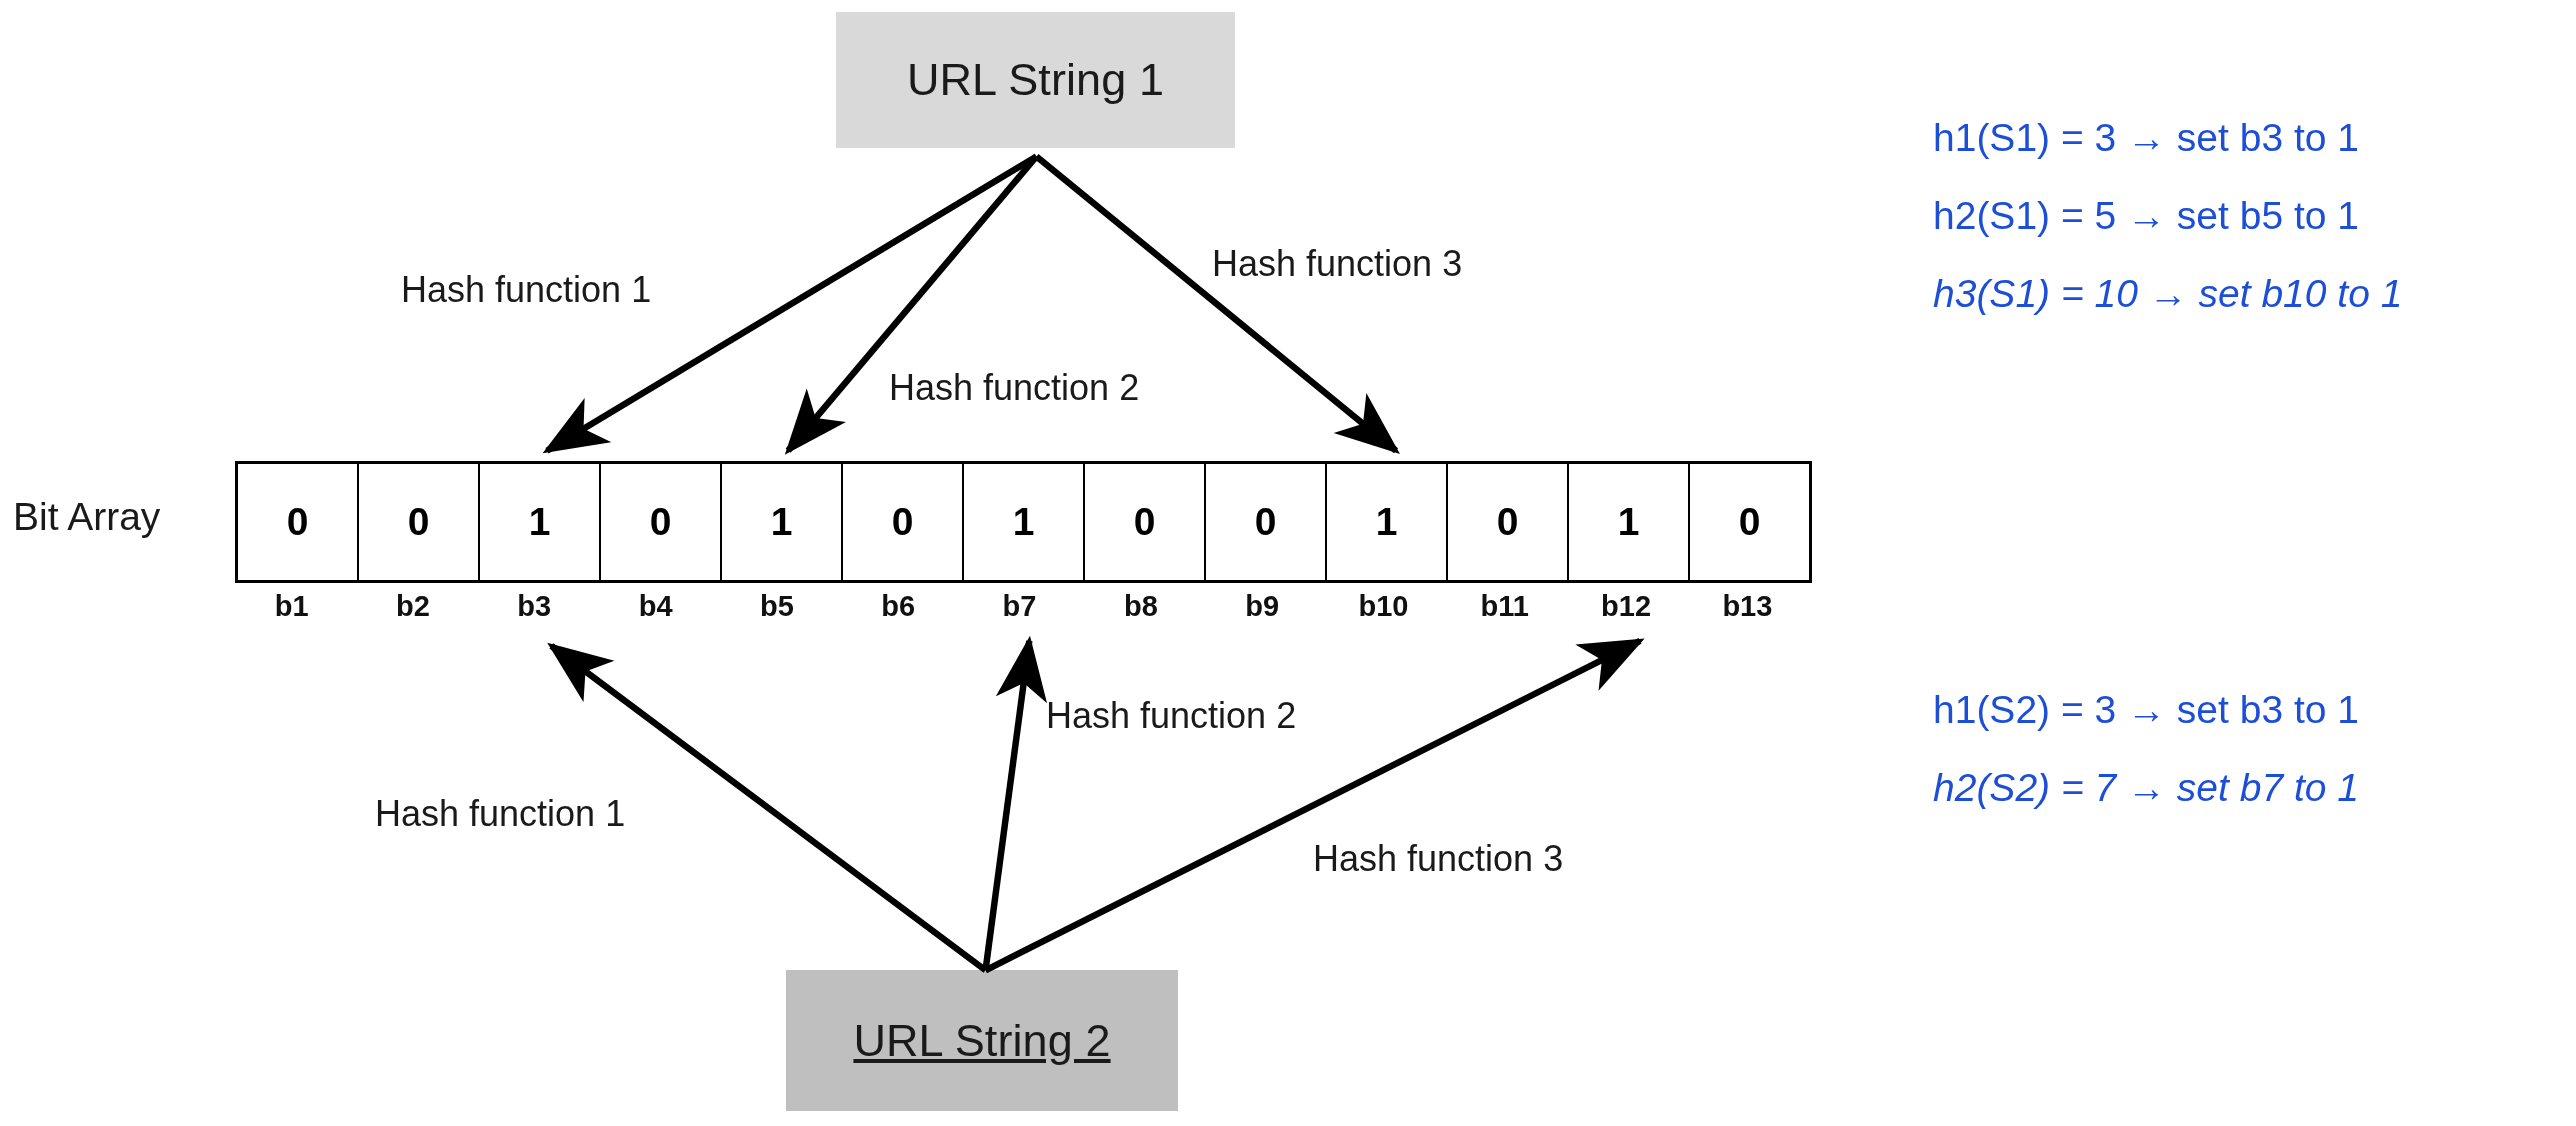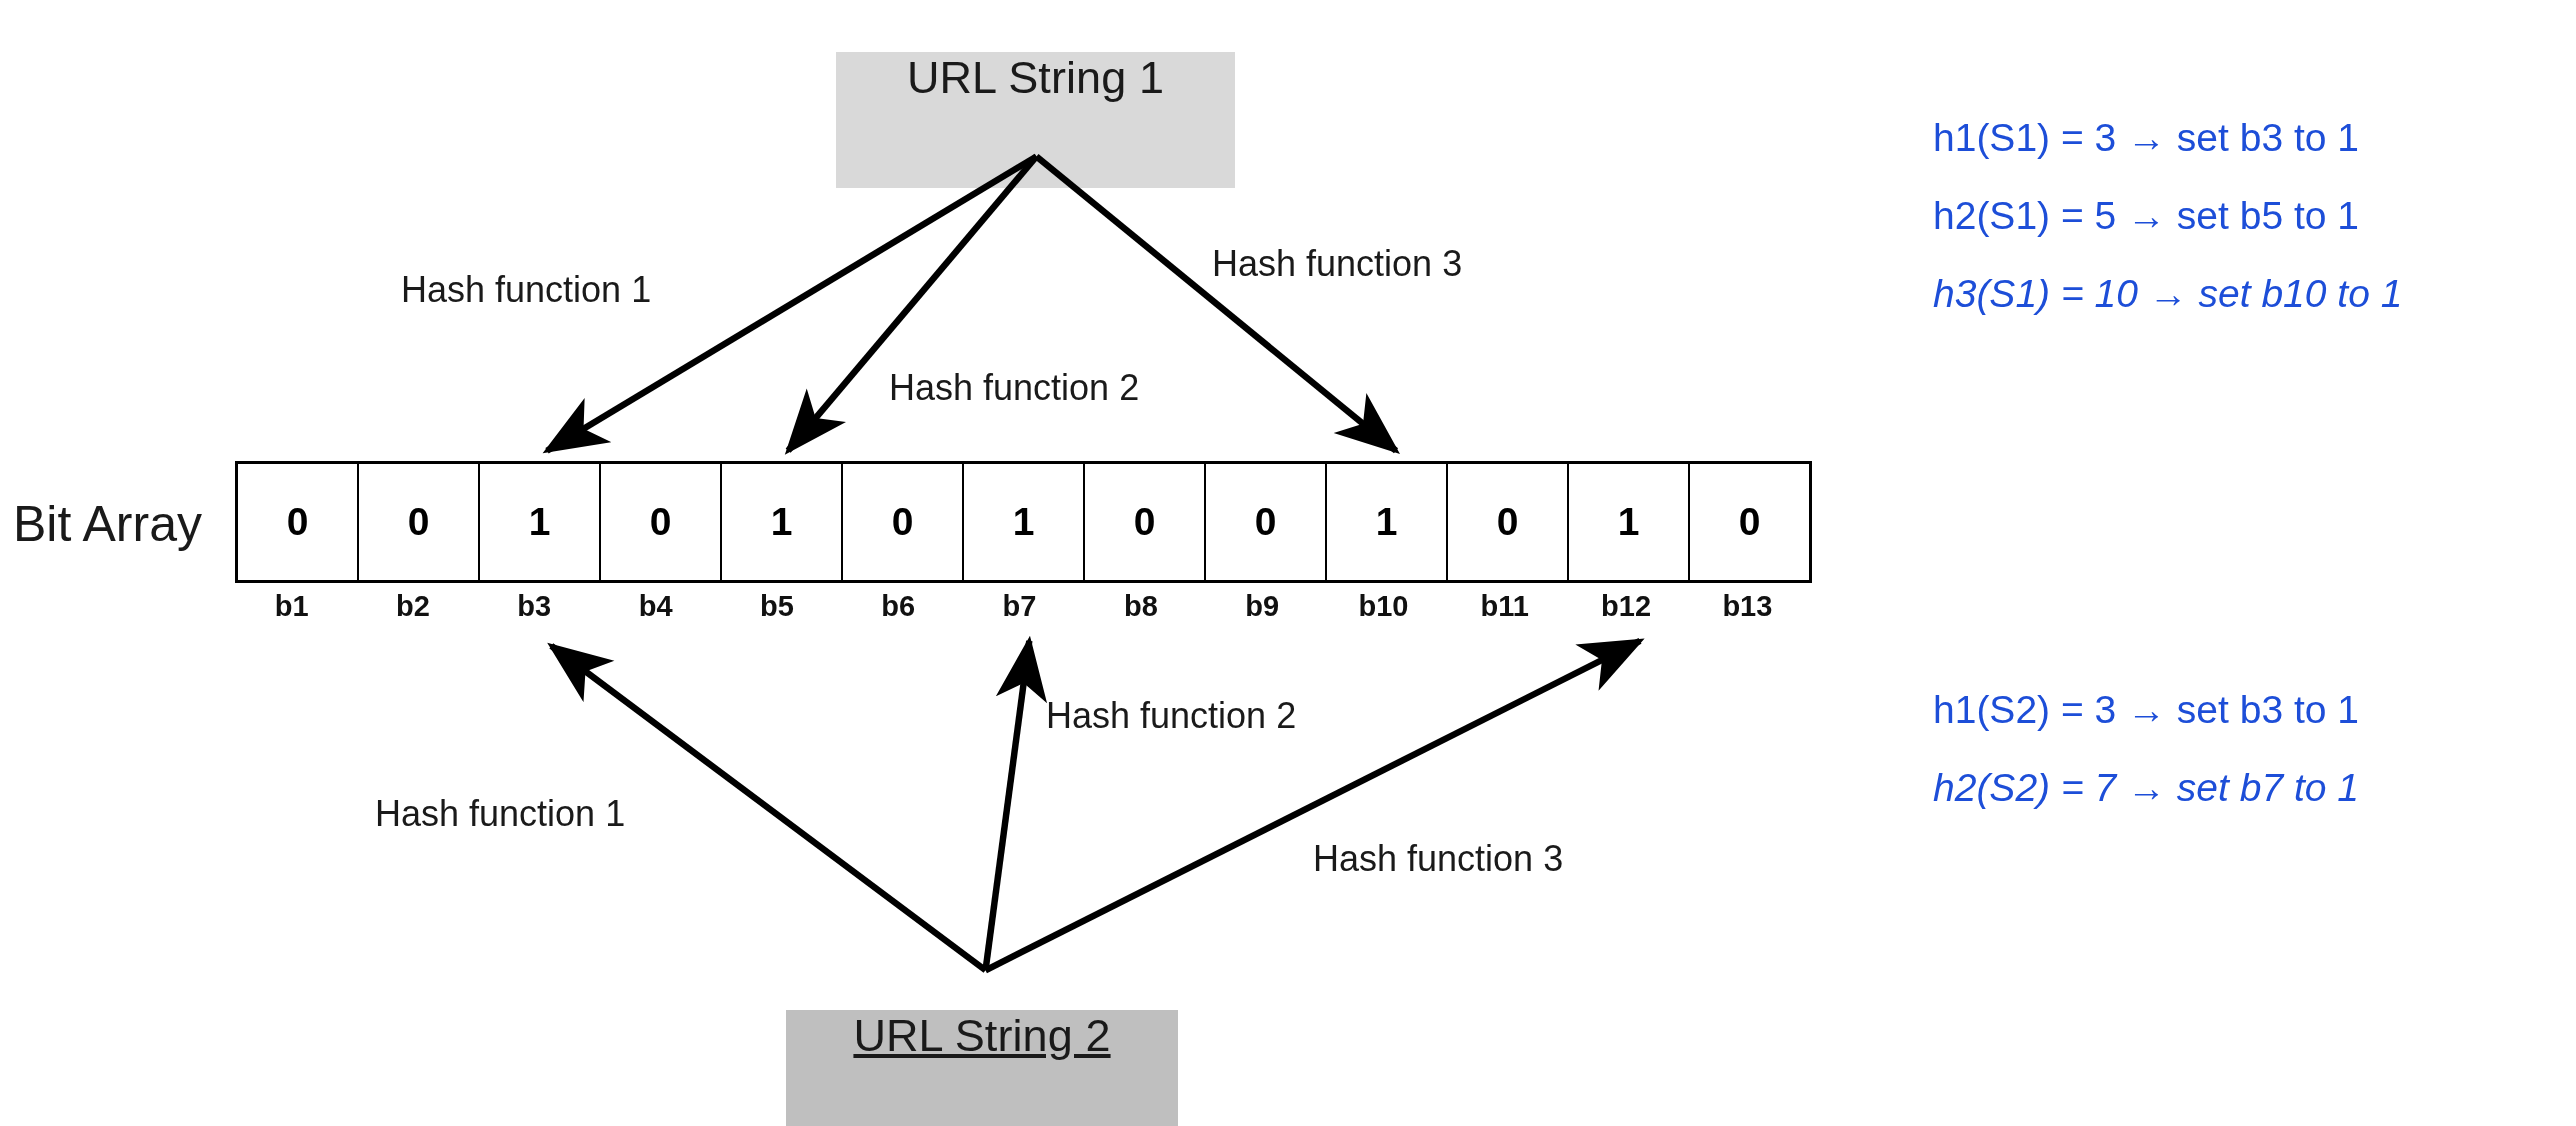--- a/index.html
+++ b/index.html
@@ -16,44 +16,43 @@
     width: 2576px;
     height: 1126px;
     background: #ffffff;
     overflow: hidden;
   }
   .abs { position: absolute; }
 
   
   .url-box {
     display: flex;
-    align-items: flex-start;
+    align-items: center;
     justify-content: center;
     font-size: 45px;
     letter-spacing: 0.1px;
     color: #1a1a1a;
     white-space: nowrap;
-    margin-top: 40px;
   }
   #url-box-1 {
     left: 836px; top: 12.2px;
     width: 399px; height: 136px;
     background: #d9d9d9;
   }
   #url-box-2 {
     left: 786px; top: 970px;
     width: 392px; height: 141px;
     background: #bfbfbf;
     text-decoration: underline;
   }
 
   
   #bit-array-label {
     left: 13px; top: 495px;
-    font-size: 50px;
+    font-size: 39px;
     color: #1a1a1a;
     white-space: nowrap;
   }
   #bit-array {
     left: 235px; top: 461px;
     width: 1577px; height: 122px;
     display: flex;
     border: 3.6px solid #000000;
     box-sizing: border-box;
     background: #ffffff;

